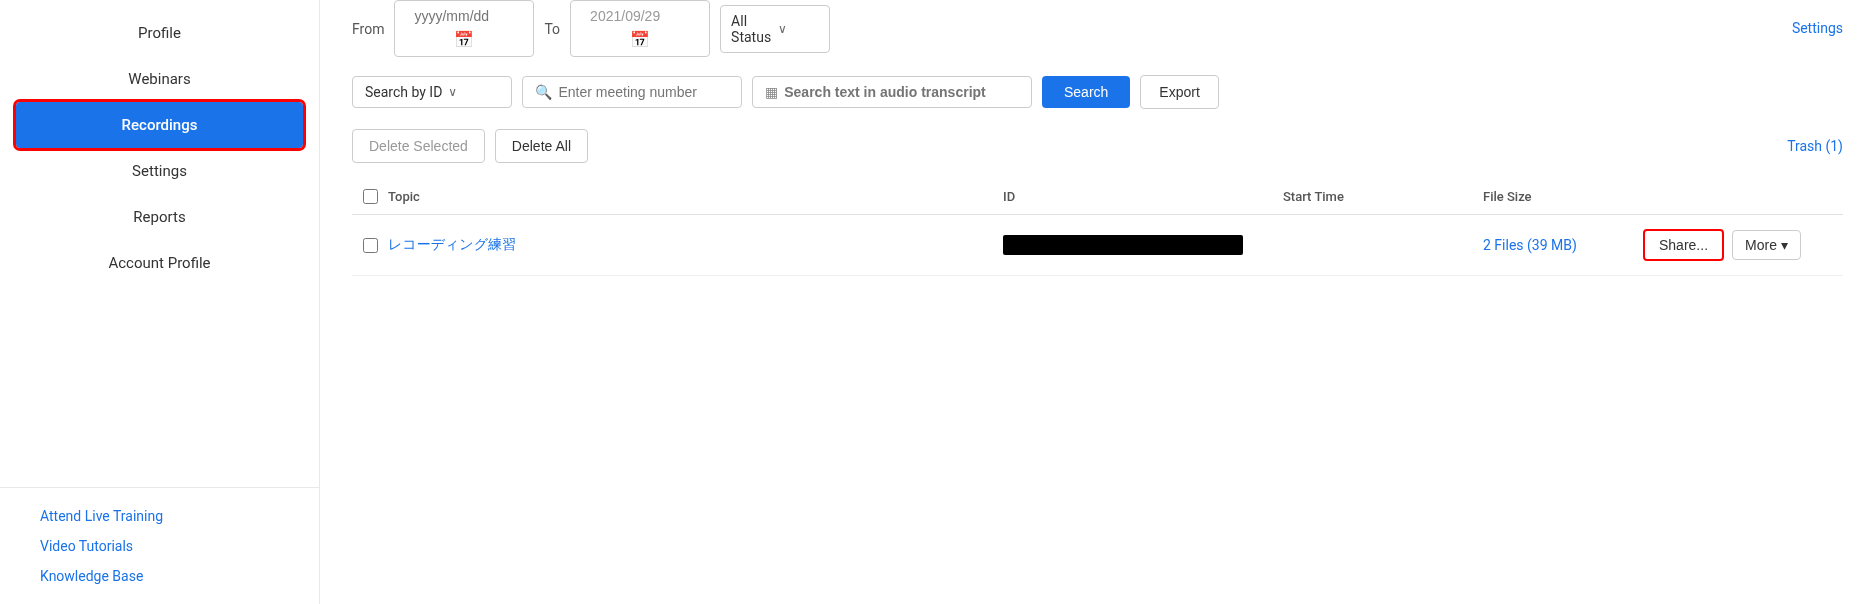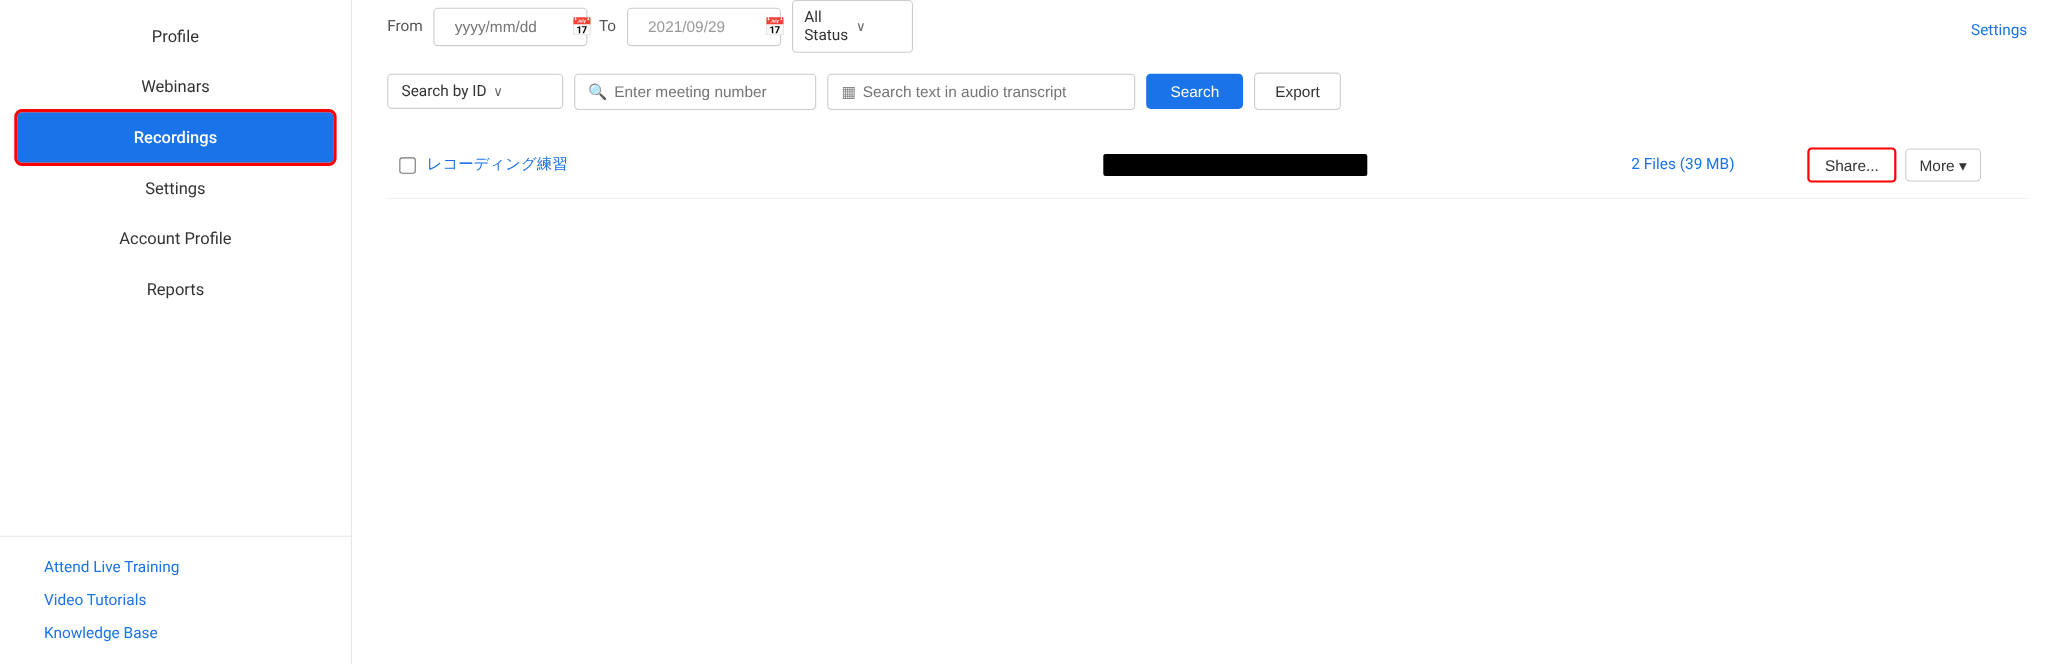--- a/index.html
+++ b/index.html
@@ -21,34 +21,34 @@
     .tabs { display: flex; border-bottom: 1px solid #e0e0e0; margin-bottom: 24px; align-items: flex-end; padding-top: 8px; }
     .tab { padding: 12px 16px; cursor: pointer; font-size: 15px; color: #666; border-bottom: 3px solid transparent; margin-bottom: -1px; text-decoration: none; }
     .tab.active { color: #1a73e8; border-bottom: 3px solid #1a73e8; font-weight: 500; }
 
     
     .top-right { position: absolute; right: 32px; top: 20px; color: #1a73e8; cursor: pointer; font-size: 14px; }
 
     
     .filter-row { display: flex; align-items: center; gap: 10px; margin-bottom: 18px; flex-wrap: wrap; }
     .filter-label { font-size: 14px; color: #555; }
-    .date-input { border: 1px solid #ccc; border-radius: 4px; padding: 7px 18px; font-size: 14px; width: 140px; color: #333; display: flex; align-items: center; gap: 6px; }
+    .date-input { border: 1px solid #ccc; border-radius: 4px; padding: 7px 18px; font-size: 14px; width: 140px; color: #333; display: flex; align-items: center; gap: 6px; flex-direction: column; }
     .date-input input { border: none; outline: none; font-size: 14px; width: 100px; color: #999; }
     .calendar-icon { color: #e05a2b; font-size: 16px; cursor: pointer; }
     .status-select { border: 1px solid #ccc; border-radius: 4px; padding: 7px 10px; font-size: 14px; color: #333; display: flex; align-items: center; gap: 6px; cursor: pointer; background: #fff; min-width: 110px; }
     .status-select span { flex: 1; }
     .chevron { font-size: 12px; color: #666; }
 
     
     .search-row { display: flex; align-items: center; gap: 10px; margin-bottom: 20px; flex-wrap: wrap; }
     .search-select { border: 1px solid #ccc; border-radius: 4px; padding: 7px 12px; font-size: 14px; color: #333; display: flex; align-items: center; gap: 6px; cursor: pointer; background: #fff; min-width: 160px; }
     .search-input-wrap { border: 1px solid #ccc; border-radius: 4px; padding: 7px 12px; font-size: 14px; display: flex; align-items: center; gap: 6px; flex: 0 0 220px; }
     .search-input-wrap input { border: none; outline: none; font-size: 14px; width: 100%; color: #999; }
     .transcript-input-wrap { border: 1px solid #ccc; border-radius: 4px; padding: 7px 12px; font-size: 14px; display: flex; align-items: center; gap: 6px; flex: 0 0 280px; }
-    .transcript-input-wrap input { border: none; outline: none; font-size: 14px; width: 100%; color: #999; }
+    .transcript-input-wrap input { border: none; outline: none; font-size: 14px; width: 100%; color: #999; font-weight: bold; }
     .search-icon-text { color: #888; font-size: 14px; }
     .transcript-icon { color: #888; font-size: 14px; }
     .btn-search { background: #1a73e8; color: #fff; border: none; border-radius: 4px; padding: 8px 22px; font-size: 14px; cursor: pointer; font-weight: 500; }
     .btn-export { background: #fff; color: #333; border: 1px solid #ccc; border-radius: 4px; padding: 8px 18px; font-size: 14px; cursor: pointer; }
 
     
     .action-row { display: flex; align-items: center; gap: 10px; margin-bottom: 16px; justify-content: space-between; }
     .action-left { display: flex; gap: 10px; }
     .btn-delete-selected { background: #fff; color: #333; border: 1px solid #ccc; border-radius: 4px; padding: 8px 16px; font-size: 14px; cursor: pointer; color: #999; }
     .btn-delete-all { background: #fff; color: #333; border: 1px solid #ccc; border-radius: 4px; padding: 8px 16px; font-size: 14px; cursor: pointer; font-weight: 500; }
@@ -85,24 +85,24 @@
     <div class="sidebar-item">
       <span>Webinars</span>
     </div>
     <div class="sidebar-item active">
       <span>Recordings</span>
     </div>
     <div class="sidebar-item">
       <span>Settings</span>
     </div>
     <div class="sidebar-item">
-      <span>Account Profile</span>
+      <span>Reports</span>
     </div>
     <div class="sidebar-item">
-      <span>Reports</span>
+      <span>Account Profile</span>
     </div>
   </div>
   <div class="sidebar-footer">
     <a>Attend Live Training</a>
     <a>Video Tutorials</a>
     <a>Knowledge Base</a>
   </div>
 </div>
 
 <div class="main-wrapper">
@@ -138,22 +138,39 @@
         <input type="text" placeholder="Enter meeting number" style="">
       </div>
       <div class="transcript-input-wrap">
         <span class="transcript-icon">▦</span>
         <input type="text" placeholder="Search text in audio transcript" style="">
       </div>
       <button class="btn-search">Search</button>
       <button class="btn-export">Export</button>
     </div>
 
+    <div class="action-row">
+      <div class="action-left">
+        <button class="btn-delete-selected">Delete Selected</button>
+        <button class="btn-delete-all">Delete All</button>
+      </div>
+      <span class="trash-link">Trash (1)</span>
+    </div>
 
     <div class="table-wrap">
+      <div class="table-header">
+        <div class="col-checkbox">
+          <input type="checkbox" class="checkbox-input" style="">
+        </div>
+        <div>Topic</div>
+        <div>ID</div>
+        <div>Start Time</div>
+        <div>File Size</div>
+        <div></div>
+      </div>
 
       <div class="table-row">
         <div class="col-checkbox">
           <input type="checkbox" class="checkbox-input" style="">
         </div>
         <div class="col-topic">
           <a class="topic-link">レコーディング練習</a>
         </div>
         <div class="col-id">
           <div class="id-redacted"></div>

